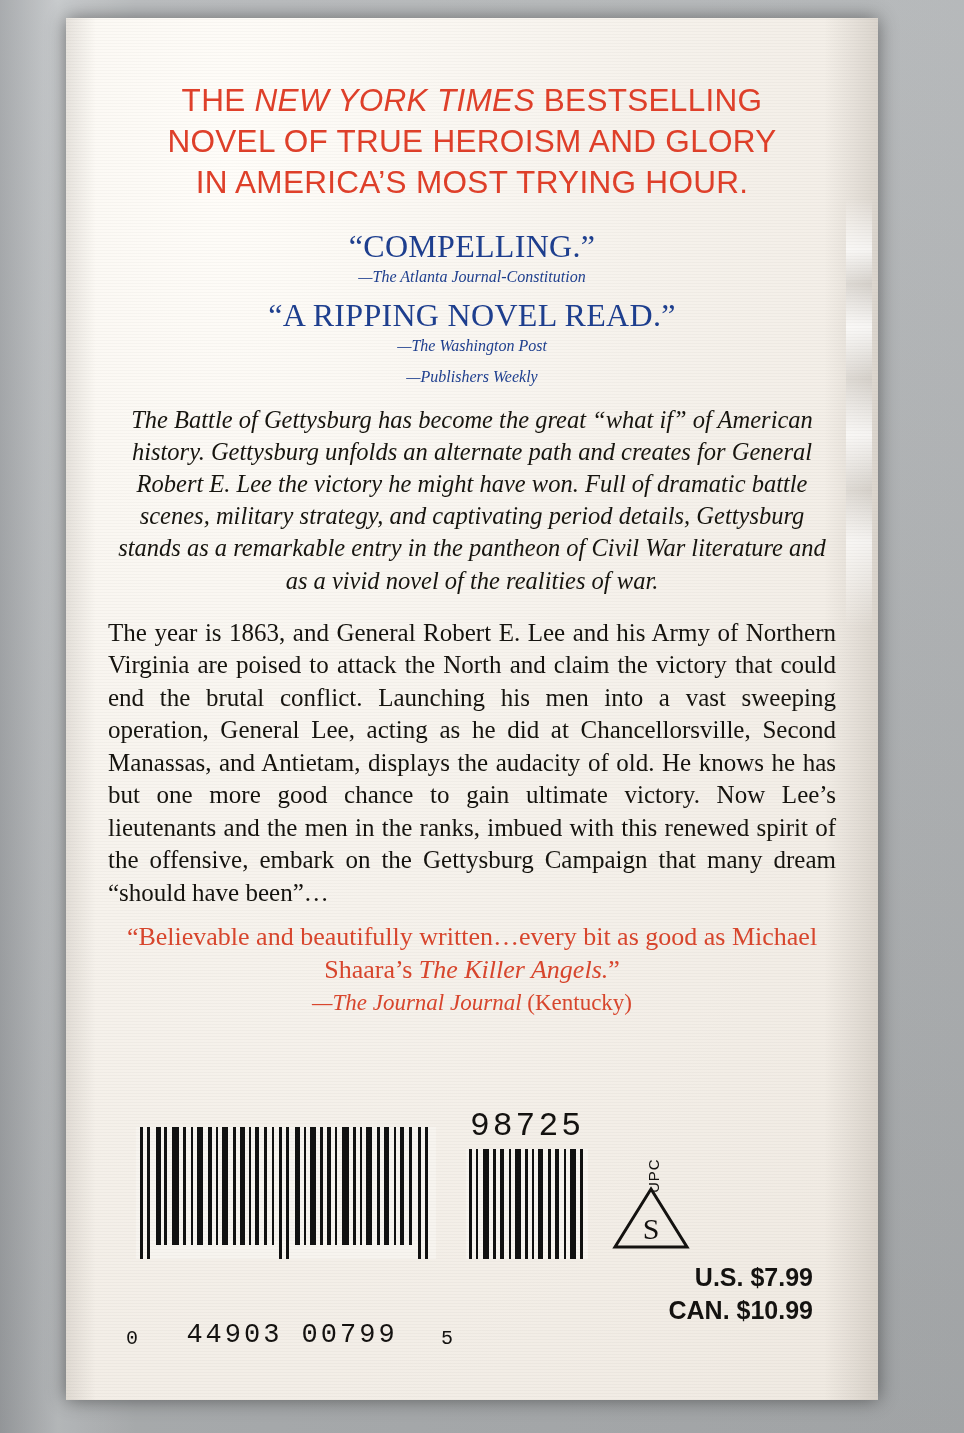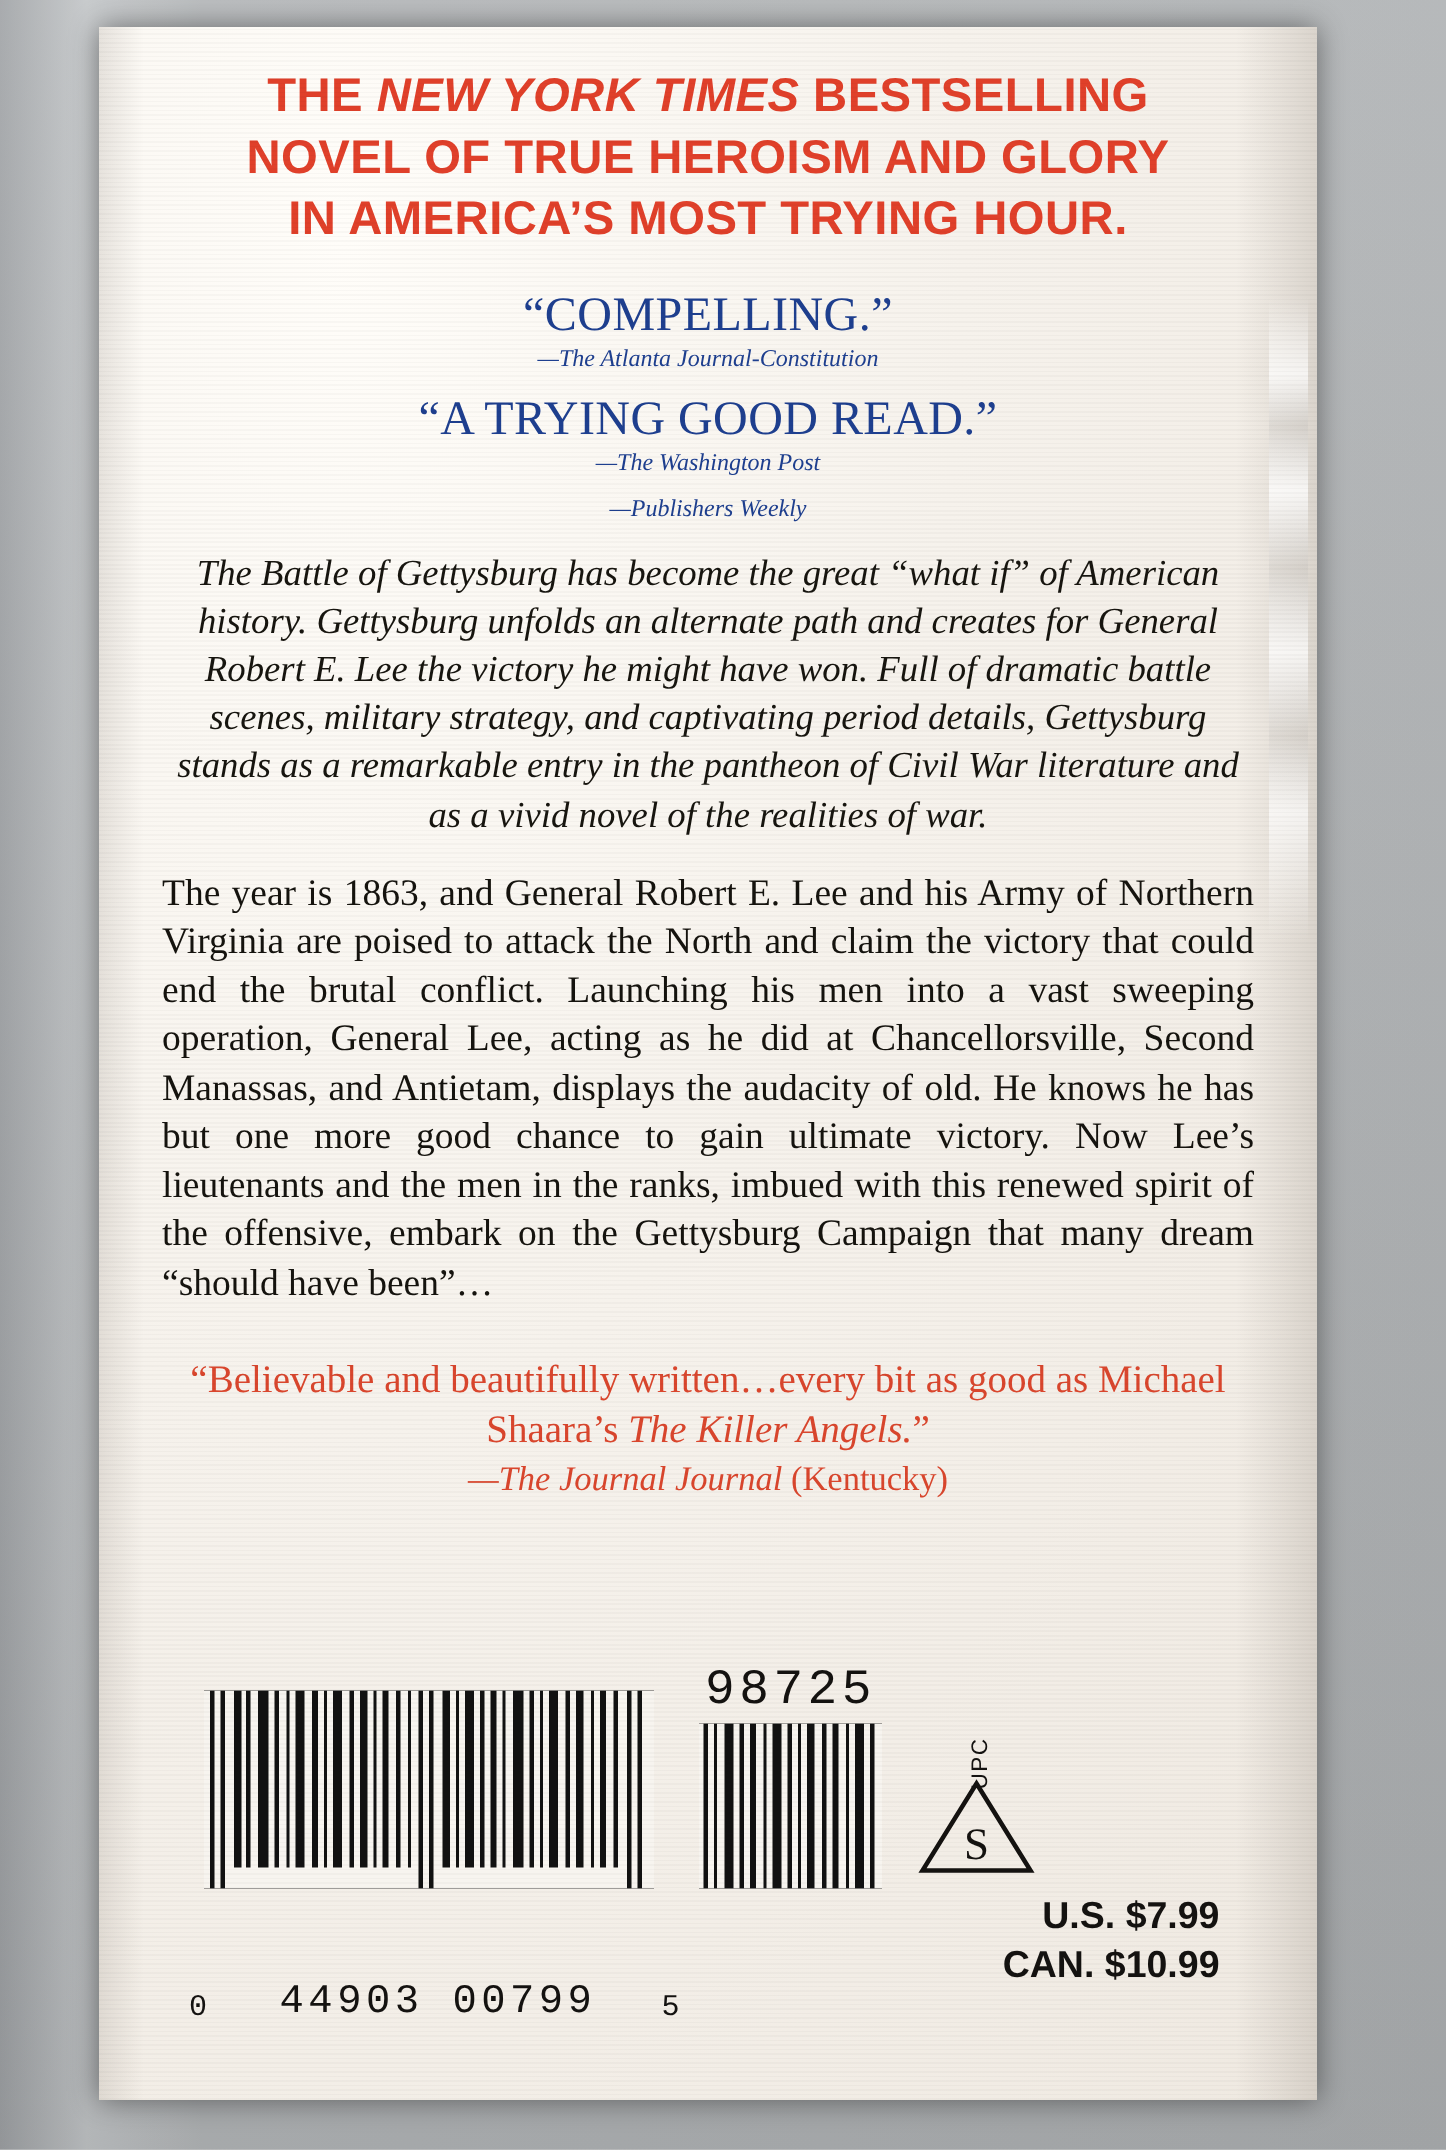--- a/index.html
+++ b/index.html
@@ -83,26 +83,26 @@
     position: absolute;
     inset: 0;
     padding: 0 40px;
     box-sizing: border-box;
   }
 
   
   .headline {
     color: #e0402a;
     font-family: "Liberation Sans", sans-serif;
-    font-weight: bold;
+    font-weight: normal;
     font-size: 31.5px;
     letter-spacing: 0.3px;
     text-align: center;
     line-height: 1.30;
-    margin-top: 25px;
+    margin-top: 62px;
     text-transform: uppercase;
   }
   .headline .it { font-style: italic; }
 
   
   .blurbs {
     margin-top: 26px;
     text-align: center;
     color: #1e3f8f;
   }
@@ -136,21 +136,21 @@
     font-size: 25px;
     line-height: 1.30;
     text-align: justify;
     text-justify: inter-word;
     color: #15130e;
     padding: 0 2px;
   }
 
   
   .closing {
-    margin-top: 32px;
+    margin-top: 12px;
     text-align: center;
     color: #d9462d;
     font-size: 26px;
     line-height: 1.25;
   }
   .closing .it { font-style: italic; }
   .closing-src {
     margin-top: 4px;
     text-align: center;
     color: #d9462d;
@@ -288,21 +288,21 @@
 
     <div class="headline">
       <span>THE </span><span class="it">NEW YORK TIMES</span><span> BESTSELLING</span><br>
       <span>NOVEL OF TRUE HEROISM AND GLORY</span><br>
       <span>IN AMERICA’S MOST TRYING HOUR.</span>
     </div>
 
     <div class="blurbs">
       <div class="blurb-quote">“COMPELLING.”</div>
       <div class="blurb-src">—The Atlanta Journal-Constitution</div>
-      <div class="blurb-quote">“A TRYING GOOD READ.”</div>
+      <div class="blurb-quote">“A RIPPING NOVEL READ.”</div>
       <div class="blurb-src">—The Washington Post</div>
       <div class="blurb-src">—Publishers Weekly</div>
     </div>
 
     <div class="desc-italic">The Battle of Gettysburg has become the great “what if” of American history. Gettysburg unfolds an alternate path and creates for General Robert E. Lee the victory he might have won. Full of dramatic battle scenes, military strategy, and captivating period details, Gettysburg stands as a remarkable entry in the pantheon of Civil War literature and as a vivid novel of the realities of war.</div>
 
     <div class="body-copy">The year is 1863, and General Robert E. Lee and his Army of Northern Virginia are poised to attack the North and claim the victory that could end the brutal conflict. Launching his men into a vast sweeping operation, General Lee, acting as he did at Chancellorsville, Second Manassas, and Antietam, displays the audacity of old. He knows he has but one more good chance to gain ultimate victory. Now Lee’s lieutenants and the men in the ranks, imbued with this renewed spirit of the offensive, embark on the Gettysburg Campaign that many dream “should have been”…</div>
 
     <div class="closing">
       <span>“Believable and beautifully written…every bit as good as Michael Shaara’s </span><span class="it">The Killer Angels.</span><span>”</span>

